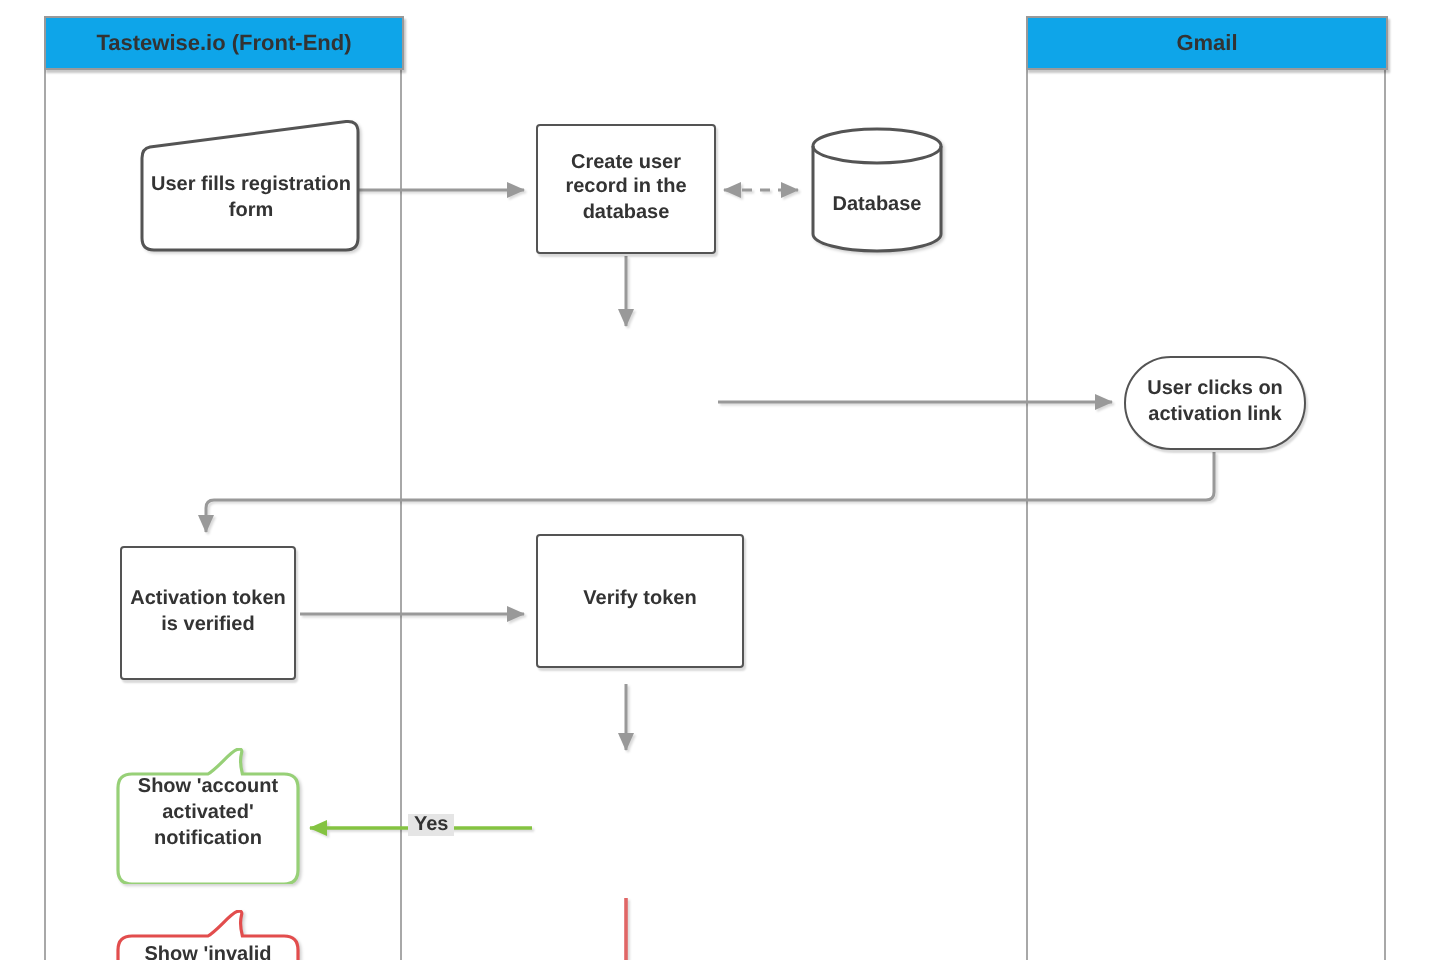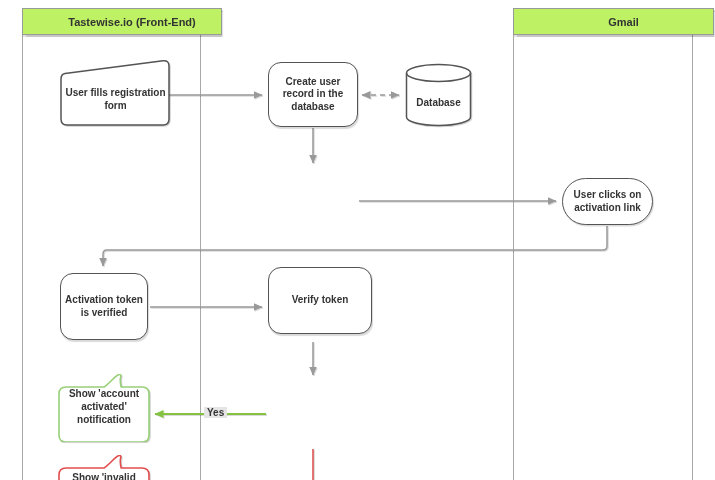--- a/index.html
+++ b/index.html
@@ -2,30 +2,30 @@
 <html><head>
 <meta charset="utf-8">
 <style>
   html,body{margin:0;padding:0;background:#fff;}
   .canvas{
     position:relative;width:715px;height:480px;overflow:hidden;background:#fff;
     font-family:"Liberation Sans",sans-serif;color:#333;
   }
   
   .lane-header{
-    position:absolute;top:8px;height:25px;background:#bef264;border:1px solid #999;
+    position:absolute;top:8px;height:25px;background:#0ea5e9;border:1px solid #999;
     box-shadow:1px 1.5px 1px rgba(0,0,0,0.22);
     display:flex;align-items:center;justify-content:center;
-    font-size:11px;font-weight:bold;z-index:3;padding-left:20px;
+    font-size:11px;font-weight:bold;z-index:3;
   }
   .lane-line{position:absolute;top:35px;height:445px;width:1px;background:#a8a8a8;z-index:1;}
   
   .node{position:absolute;z-index:4;}
   .rect-node{
-    background:#fff;border:1.5px solid #545454;border-radius:13px;
+    background:#fff;border:1.5px solid #545454;border-radius:2px;
     box-shadow:1px 1.5px 1px rgba(0,0,0,0.15);
     display:flex;align-items:center;justify-content:center;text-align:center;
     font-size:10px;font-weight:bold;line-height:1.25;padding:3px;box-sizing:border-box;
   }
   .stadium{border-radius:24px;}
   .svg-node svg{position:absolute;left:0;top:0;filter:drop-shadow(1px 1.5px 0.7px rgba(0,0,0,0.18));}
   .svg-node .lbl{
     position:absolute;left:0;top:0;width:100%;height:100%;box-sizing:border-box;
     display:flex;align-items:center;justify-content:center;text-align:center;
     font-size:10px;font-weight:bold;line-height:1.3;
@@ -65,21 +65,21 @@
     <path d="M359,201 H556" stroke="#999" stroke-width="1.5" fill="none" marker-end="url(#m-gray)"></path>
     <path d="M607,226 V246 Q607,250 603,250 L107,250 Q103,250 103,254 V266" stroke="#999" stroke-width="1.5" fill="none" marker-end="url(#m-gray)"></path>
     <path d="M150,307 H262" stroke="#999" stroke-width="1.5" fill="none" marker-end="url(#m-gray)"></path>
     <path d="M313,342 V375" stroke="#999" stroke-width="1.5" fill="none" marker-end="url(#m-gray)"></path>
     <path d="M266,414 H155" stroke="#84c341" stroke-width="1.8" fill="none" marker-end="url(#m-green)"></path>
     <path d="M313,449 V481" stroke="#e06666" stroke-width="1.8" fill="none"></path>
   </svg>
 
   <div class="edge-label" style="left:204px;top:407px;">Yes</div>
 
-  <div class="node svg-node" style="left:59px;top:59px;width:113px;height:68px;">
+  <div class="node svg-node" style="left:69px;top:59px;width:113px;height:68px;">
     <svg width="113" height="68" viewBox="0 0 113 68">
       <path d="M6,14.5 L104,1.8 Q110,1.2 110,7 L110,60 Q110,66 104,66 L8,66 Q2,66 2,60 L2,20 Q2,15.3 6,14.5 Z" fill="#fff" stroke="#545454" stroke-width="1.5"></path>
     </svg>
     <div class="lbl" style="padding:14px 4px 2px 4px;">User fills registration form</div>
   </div>
 
   <div class="node rect-node" style="left:268px;top:62px;width:90px;height:65px;">Create user record in the database</div>
 
   <div class="node svg-node" style="left:405px;top:63px;width:67px;height:64px;">
     <svg width="67" height="64" viewBox="0 0 67 64">

